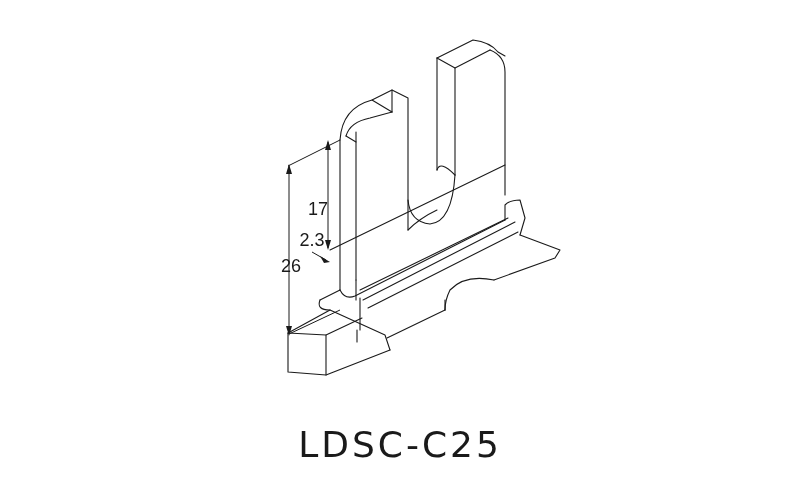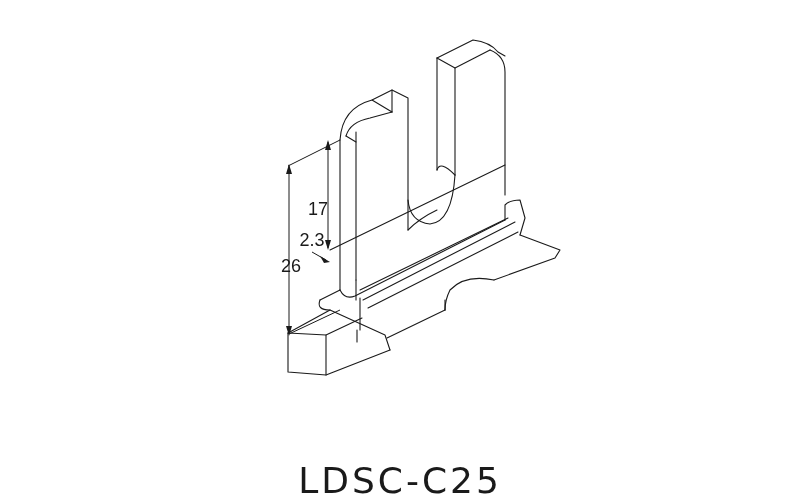--- a/index.html
+++ b/index.html
@@ -3,21 +3,21 @@
   <meta charset="utf-8">
   <style>
     html, body { margin: 0; padding: 0; background: #ffffff; }
     body { width: 800px; height: 500px; position: relative; overflow: hidden; font-family: "DejaVu Sans", sans-serif; }
     #drawing { position: absolute; left: 0; top: 0; width: 800px; height: 500px; }
     .ln { fill: none; stroke: #1a1a1a; stroke-width: 1.1; stroke-linejoin: round; stroke-linecap: round; }
     .dim { fill: none; stroke: #1a1a1a; stroke-width: 1; }
     .arrow { fill: #1a1a1a; stroke: none; }
     .dimtext { font-family: "Liberation Sans", sans-serif; font-size: 18px; fill: #1a1a1a; }
     .caption { position: absolute; left: 0; width: 800px; top: 424px; text-align: center;
-               font-family: "DejaVu Sans", sans-serif; font-size: 36px; letter-spacing: 3px; color: #1a1a1a; margin-top: 36px; }
+               font-family: "DejaVu Sans", sans-serif; font-size: 36px; letter-spacing: 3px; color: #1a1a1a; }
   </style>
 </head>
 <body>
 
 <svg id="drawing" viewBox="0 0 800 500" xmlns="http://www.w3.org/2000/svg">
 
   <g>
     <path class="ln" d="M340,140 Q342,108 372,100 L392,90 L408,98 L408,230"></path>
     <path class="ln" d="M372,100 L392,112"></path>
     <path class="ln" d="M392,112 L392,90"></path>

